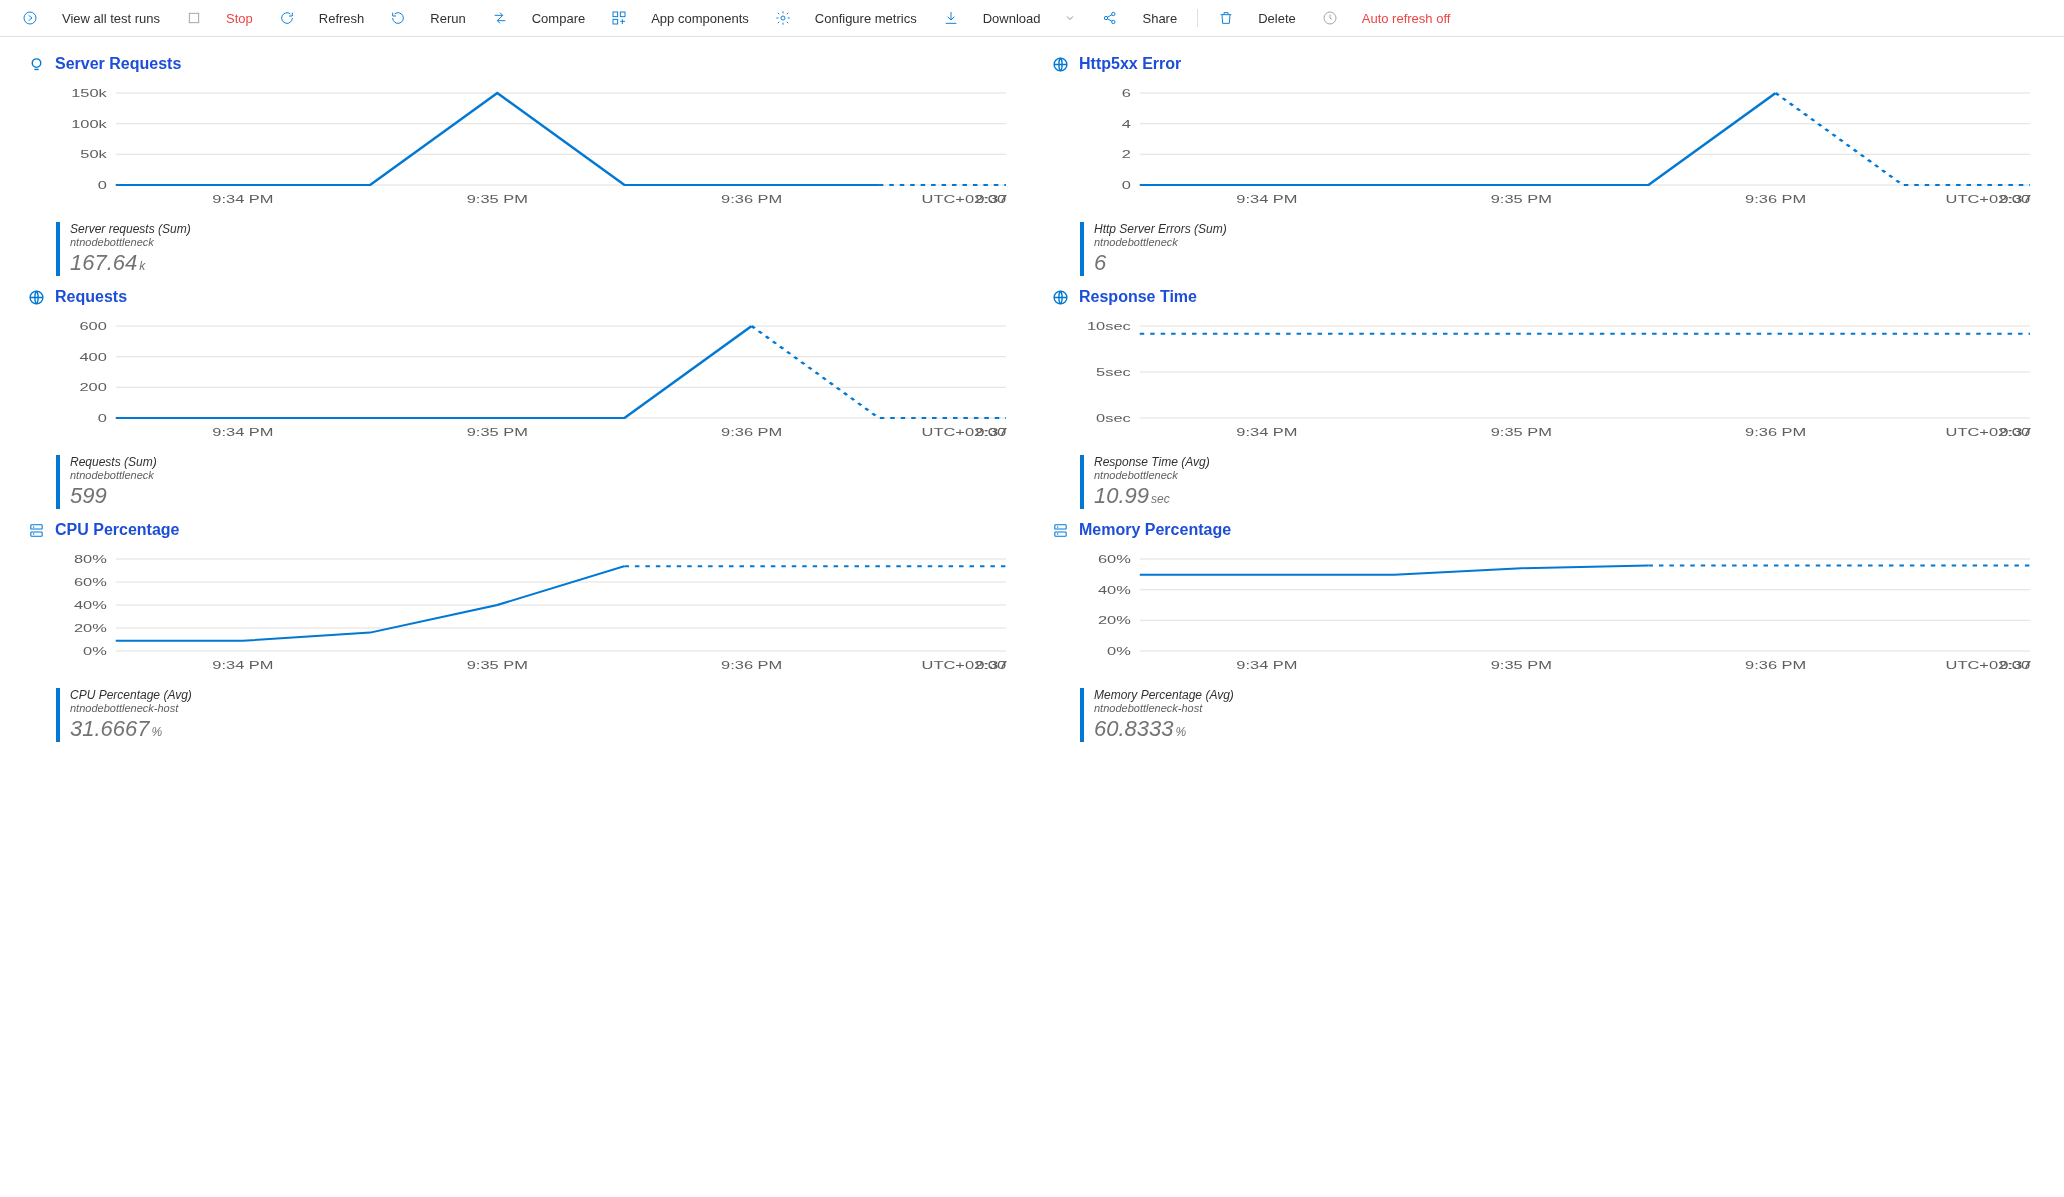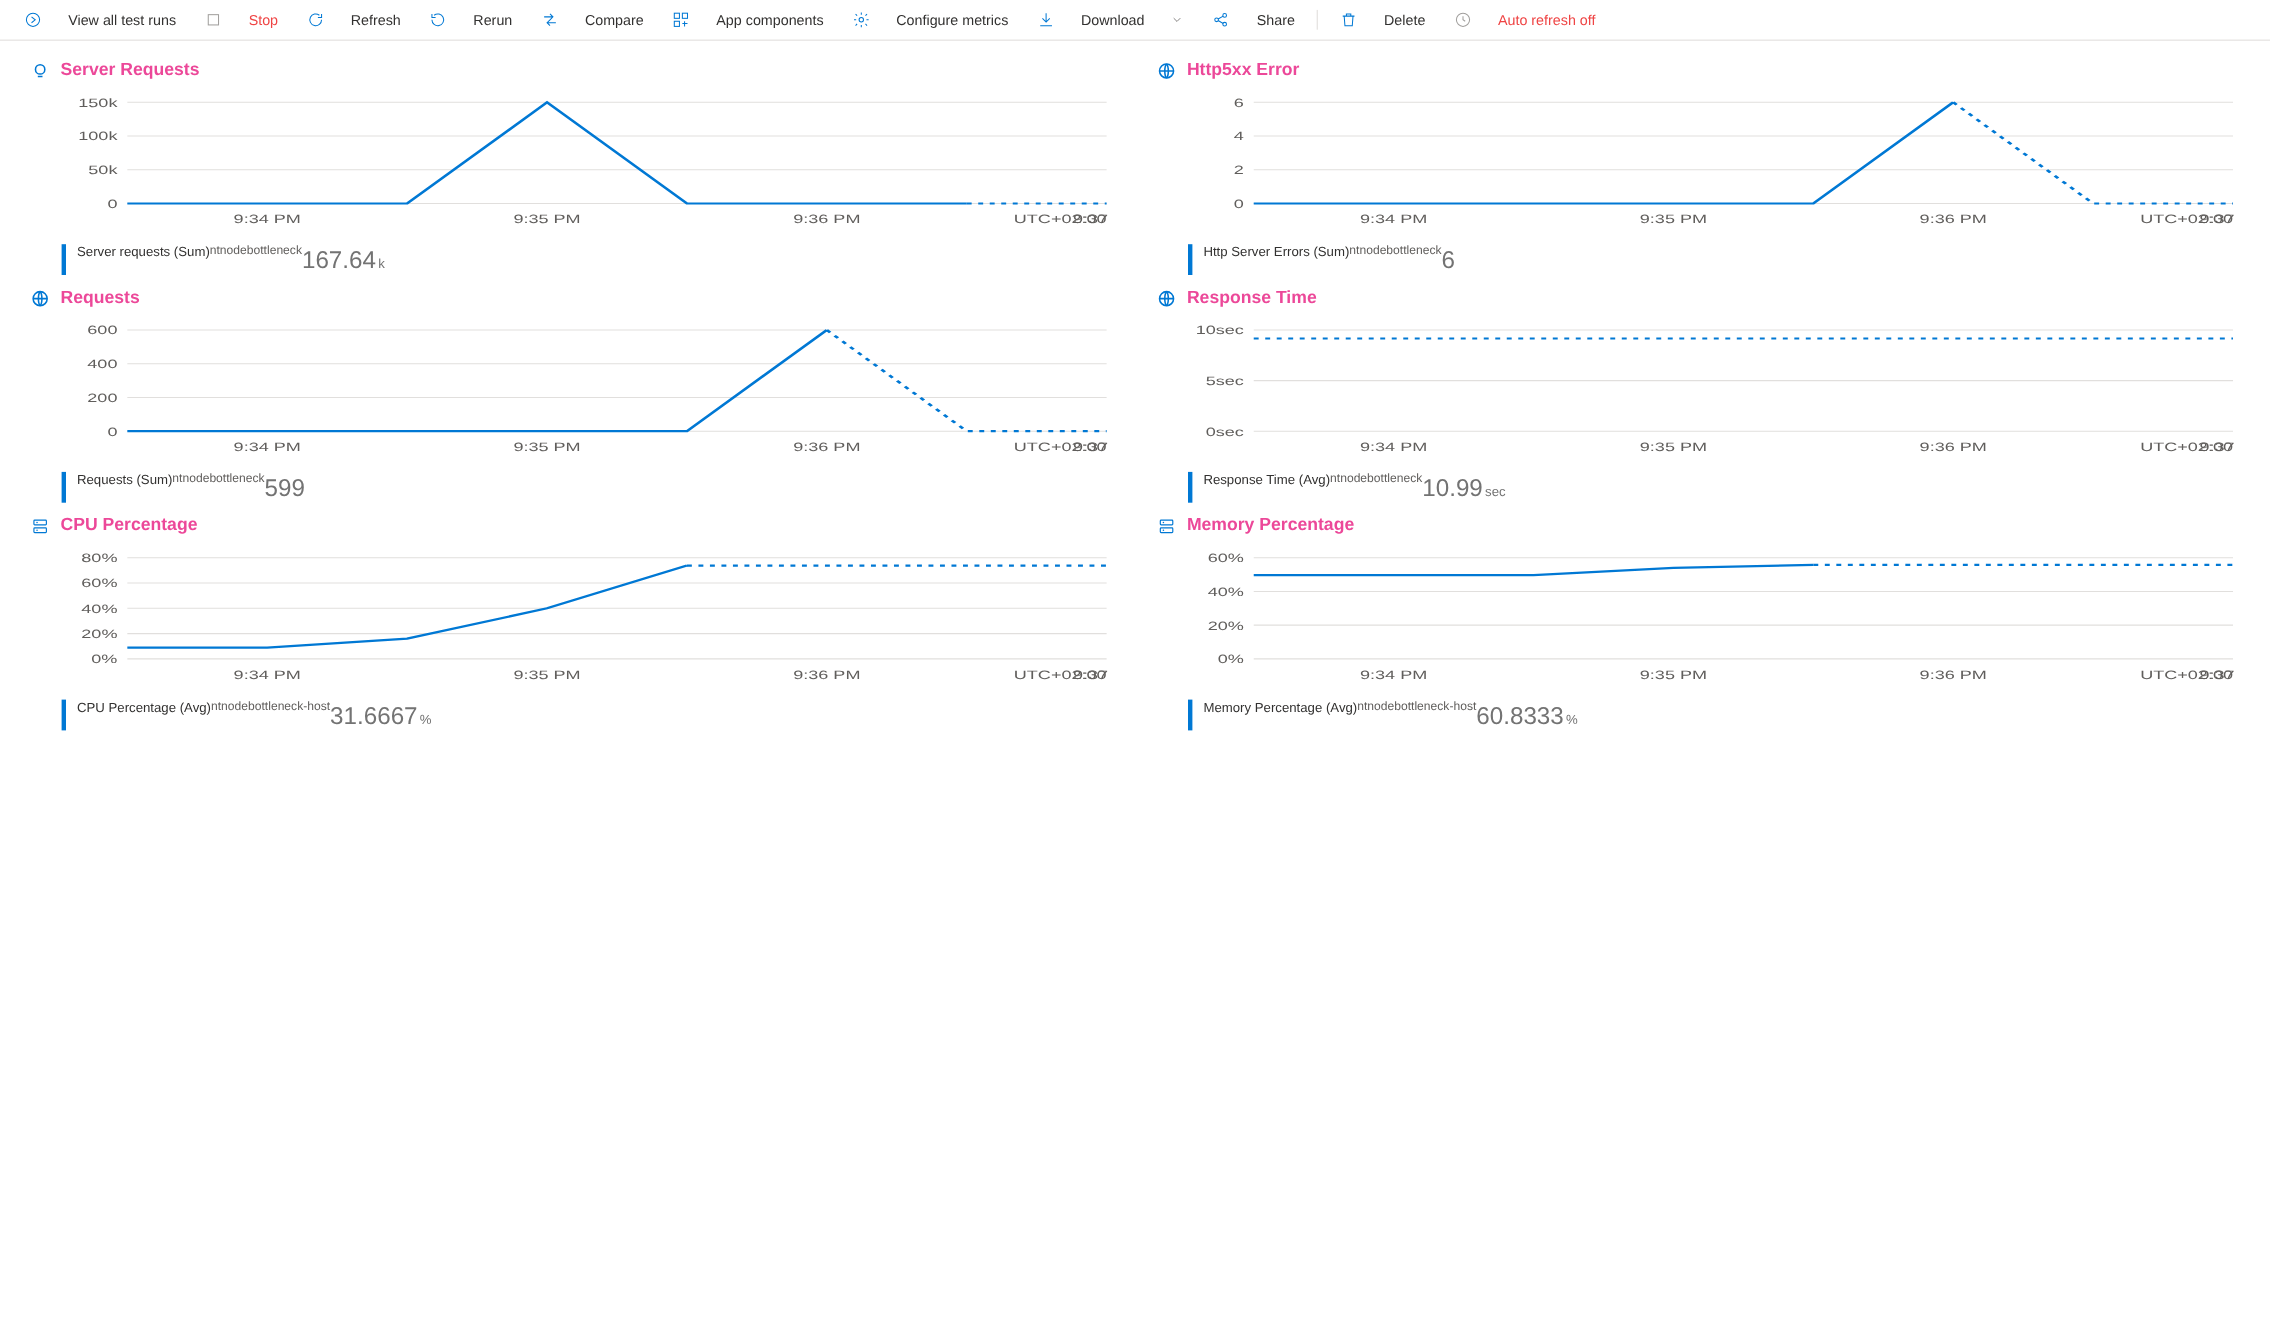--- a/index.html
+++ b/index.html
@@ -5,27 +5,27 @@
   html,body{margin:0;padding:0;background:#fff;font-family:"Segoe UI",Arial,sans-serif;font-size:13px;color:#323130;}
   .toolbar{display:flex;align-items:center;gap:6px;padding:6px 12px;border-bottom:1px solid #e1dfdd;flex-wrap:wrap;}
   .tbtn{display:flex;align-items:center;gap:24px;padding:4px 10px;cursor:pointer;color:#323130;font-size:13px;}
   .tbtn svg{width:16px;height:16px;stroke:#0078d4;fill:none;stroke-width:1.4;}
   .tbtn.gray svg{stroke:#a19f9d;}
   .tbtn.gray span{color:#ef4444;}
   .tbtn .chev{width:12px;height:12px;stroke:#605e5c;}
   .sep{width:1px;height:18px;background:#e1dfdd;margin:0 4px;}
   .grid{display:grid;grid-template-columns:1fr 1fr;gap:0 40px;padding:14px 28px 40px 28px;}
   .panel{margin-bottom:8px;}
-  .ptitle{display:flex;align-items:center;gap:10px;color:#ec4899;font-size:16px;font-weight:600;margin:4px 0 14px 0;}
+  .ptitle{display:flex;align-items:center;gap:10px;color:#1d4ed8;font-size:16px;font-weight:600;margin:4px 0 14px 0;}
   .ptitle svg{width:17px;height:17px;}
   .chartwrap{position:relative;margin-left:28px;}
   .chart{width:100%;height:120px;}
   .summary{display:flex;margin:12px 0 0 28px;}
   .summary .bar{width:4px;background:#0078d4;margin-right:10px;align-self:stretch;}
-  .summary .col{display:flex;}
+  .summary .col{display:flex;flex-direction:column;font-style:italic;}
   .summary .l1{font-size:12px;color:#323130;}
   .summary .l2{font-size:11px;color:#605e5c;}
   .summary .val{font-size:22px;font-weight:400;color:#737373;margin-top:2px;}
   .summary .unit{font-size:12px;margin-left:2px;}
 </style>
 </head>
 <body>
 
 <div class="toolbar">
   <div class="tbtn">

